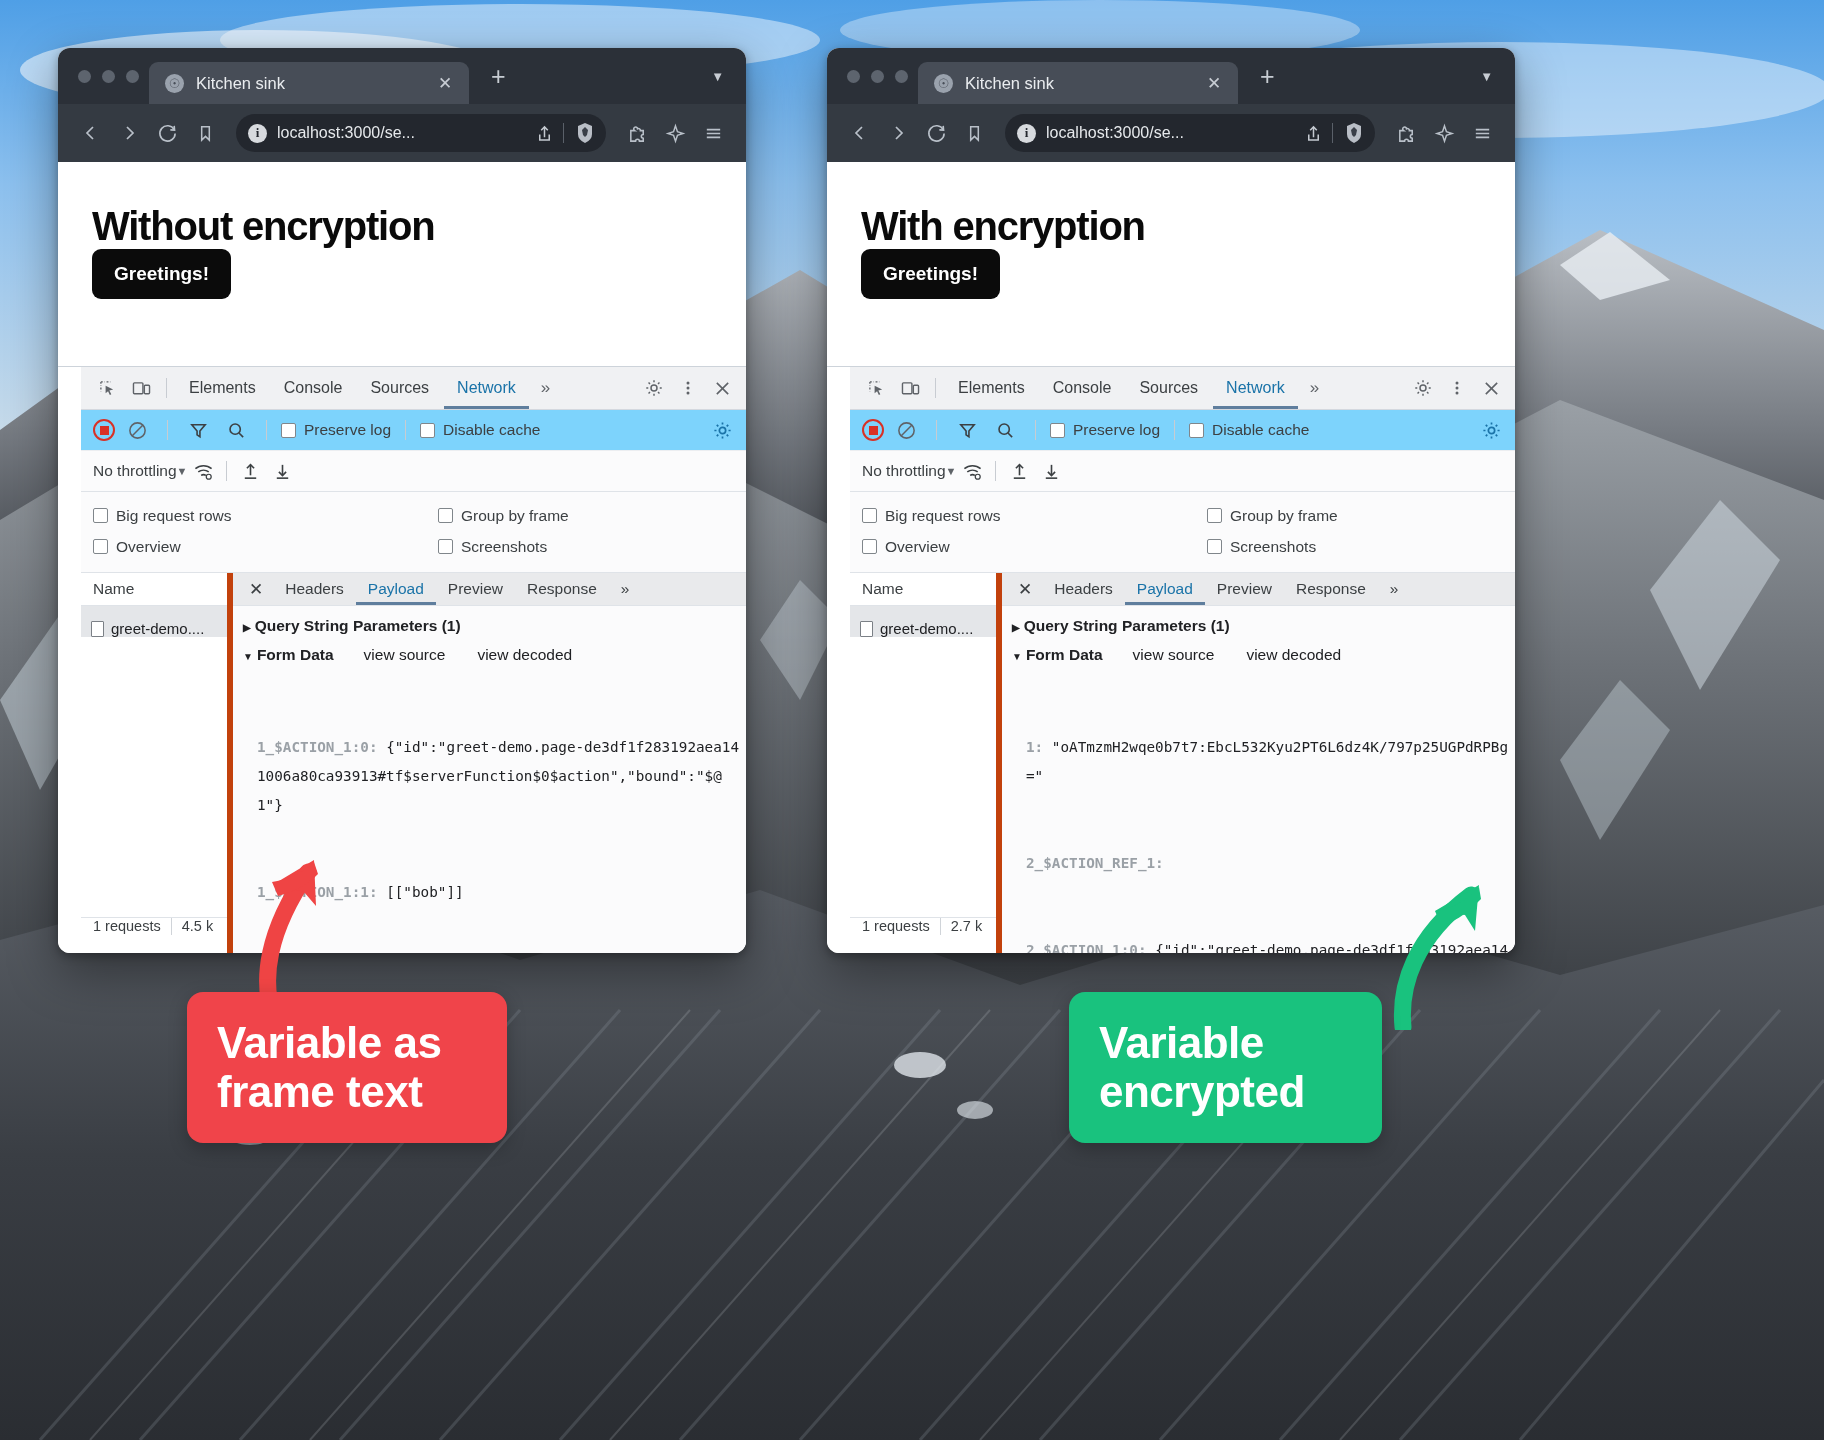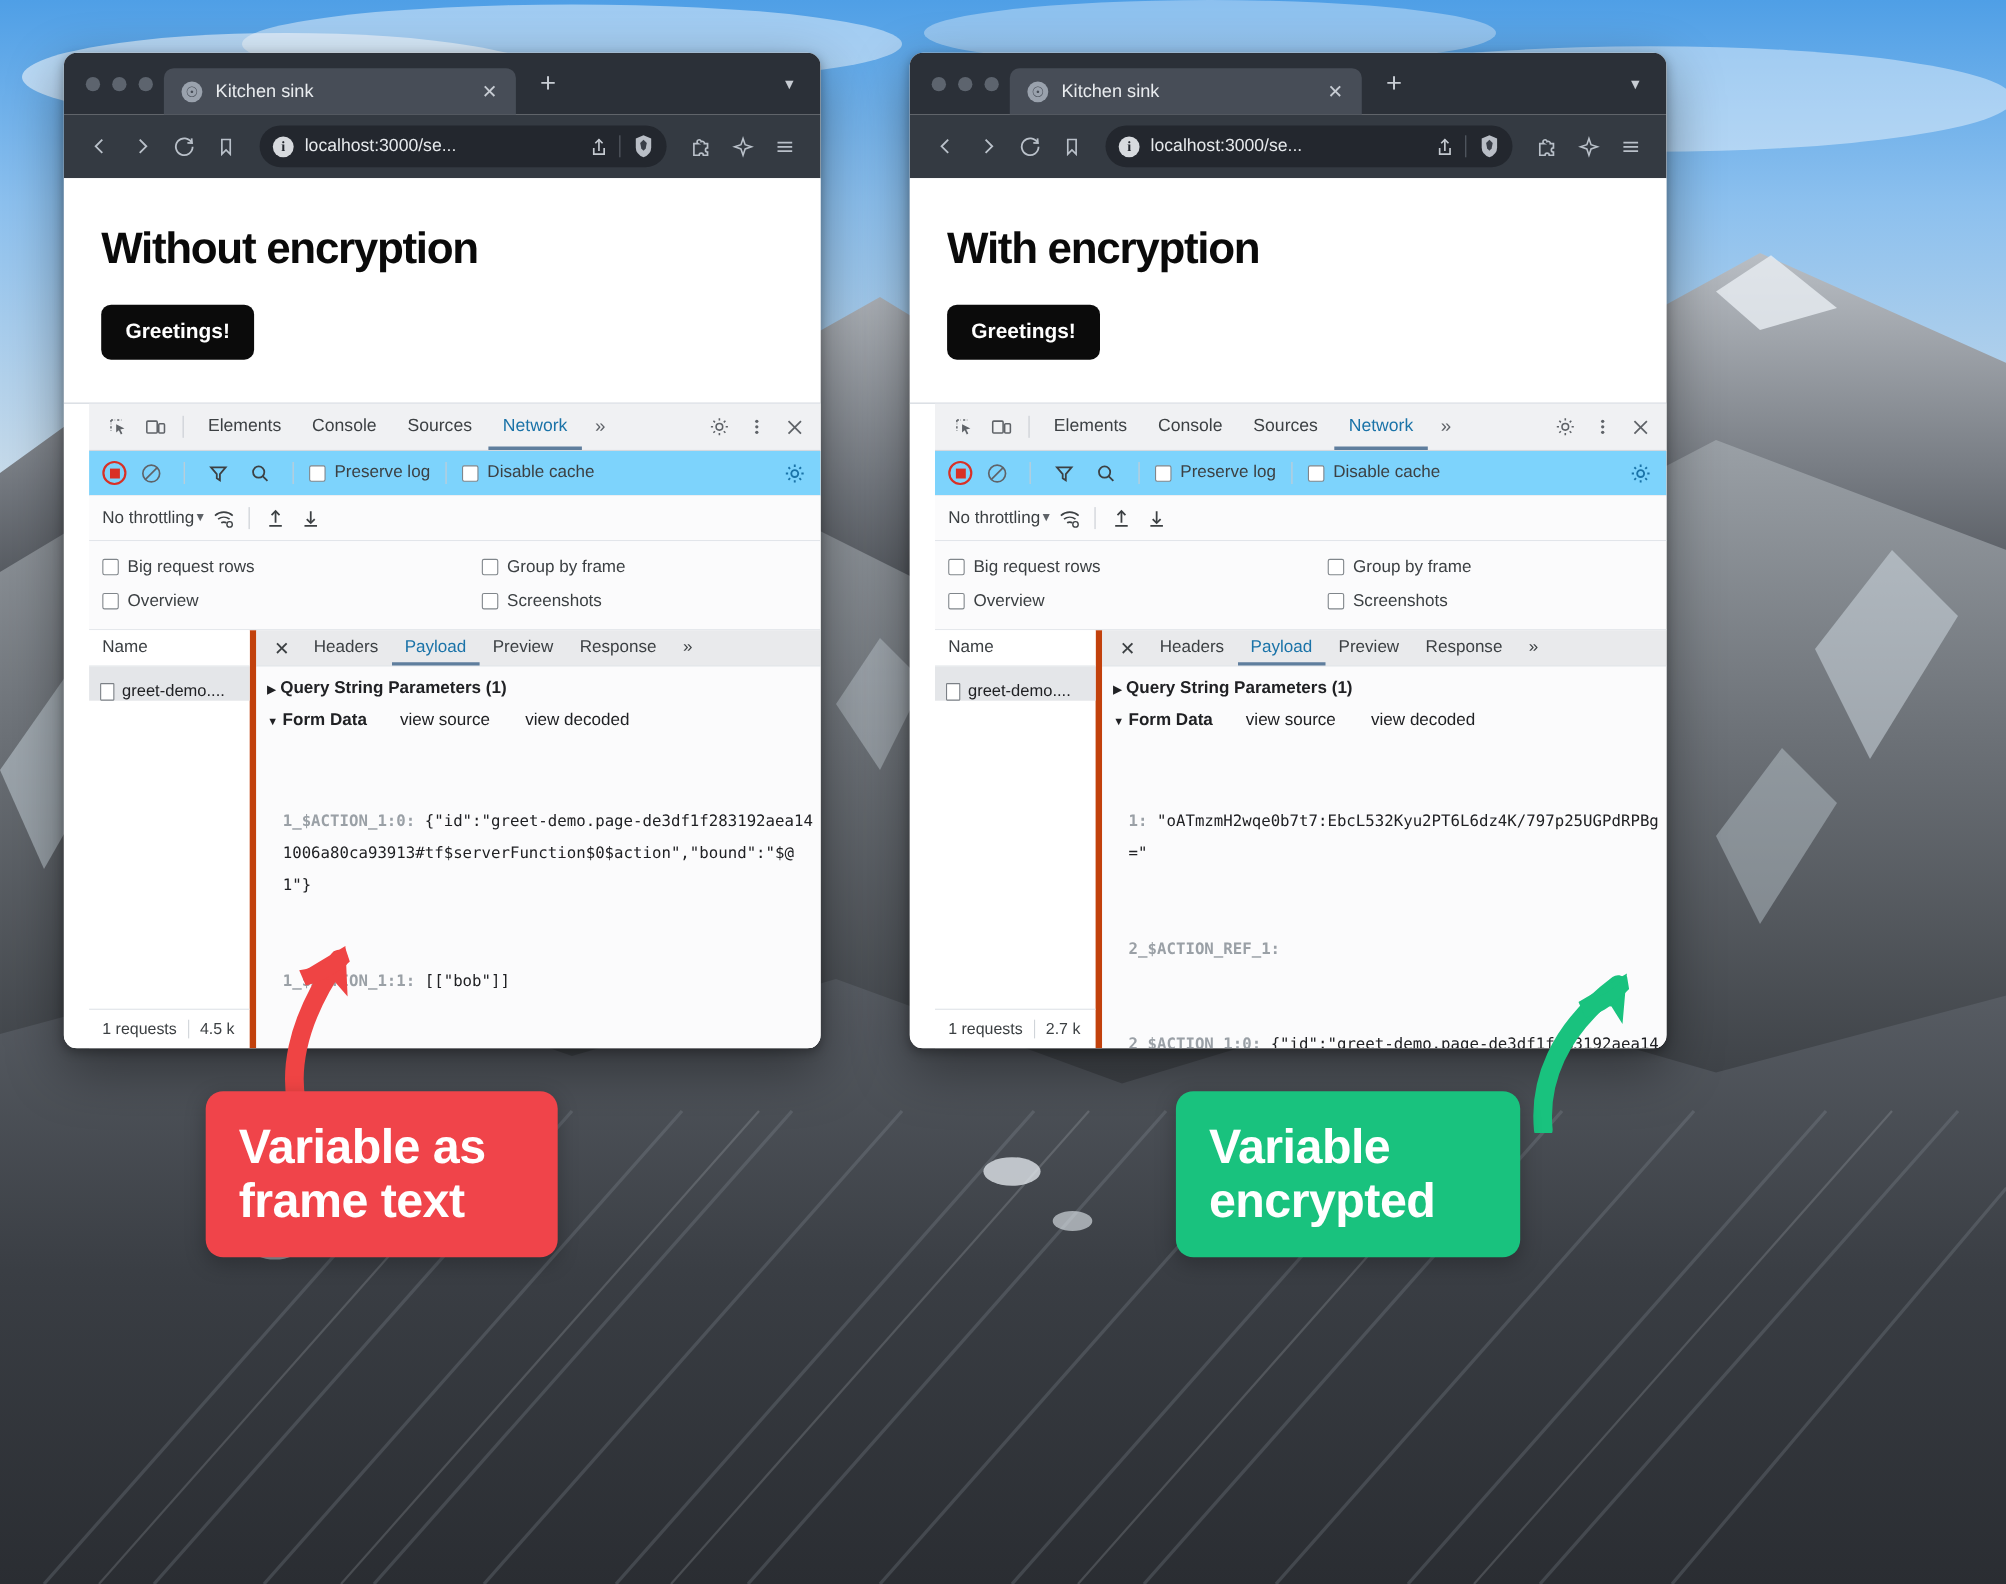--- a/index.html
+++ b/index.html
@@ -120,21 +120,20 @@
   .page {
     background: #ffffff;
     padding: 42px 0 0 34px;
     height: 204px;
   }
   .page h1 {
     font-size: 40px;
     font-weight: 800;
     letter-spacing: -1.2px;
     color: #0a0a0a;
-    margin-bottom: 28px;
   }
   .greet-btn {
     display: inline-block;
     background: #0b0b0b;
     color: #ffffff;
     font-size: 19px;
     font-weight: 700;
     padding: 14px 22px;
     border-radius: 9px;
     border: none;
@@ -240,21 +239,21 @@
     background: #e4e6e9;
   }
   .doc-icon {
     width: 13px; height: 16px; border: 1.4px solid #7b8086; border-radius: 1px;
     display: block; background: #fff;
   }
   .dt-namefill { flex: 1; }
   .dt-namefoot {
     height: 36px;
     border-top: 1px solid #dfe3e8;
-    display: flex; align-items: center;
+    display: flex; 
     font-size: 14.5px; color: #3c4043;
     padding-left: 12px; gap: 10px;
     white-space: nowrap;
   }
   .dt-namefoot .vline { width: 1px; height: 17px; background: #d0d4d9; }
 
   .dt-detail { flex: 1; display: flex; flex-direction: column; min-width: 0; }
   .dt-detail-tabs {
     height: 33px;
     background: #e9eaec;

